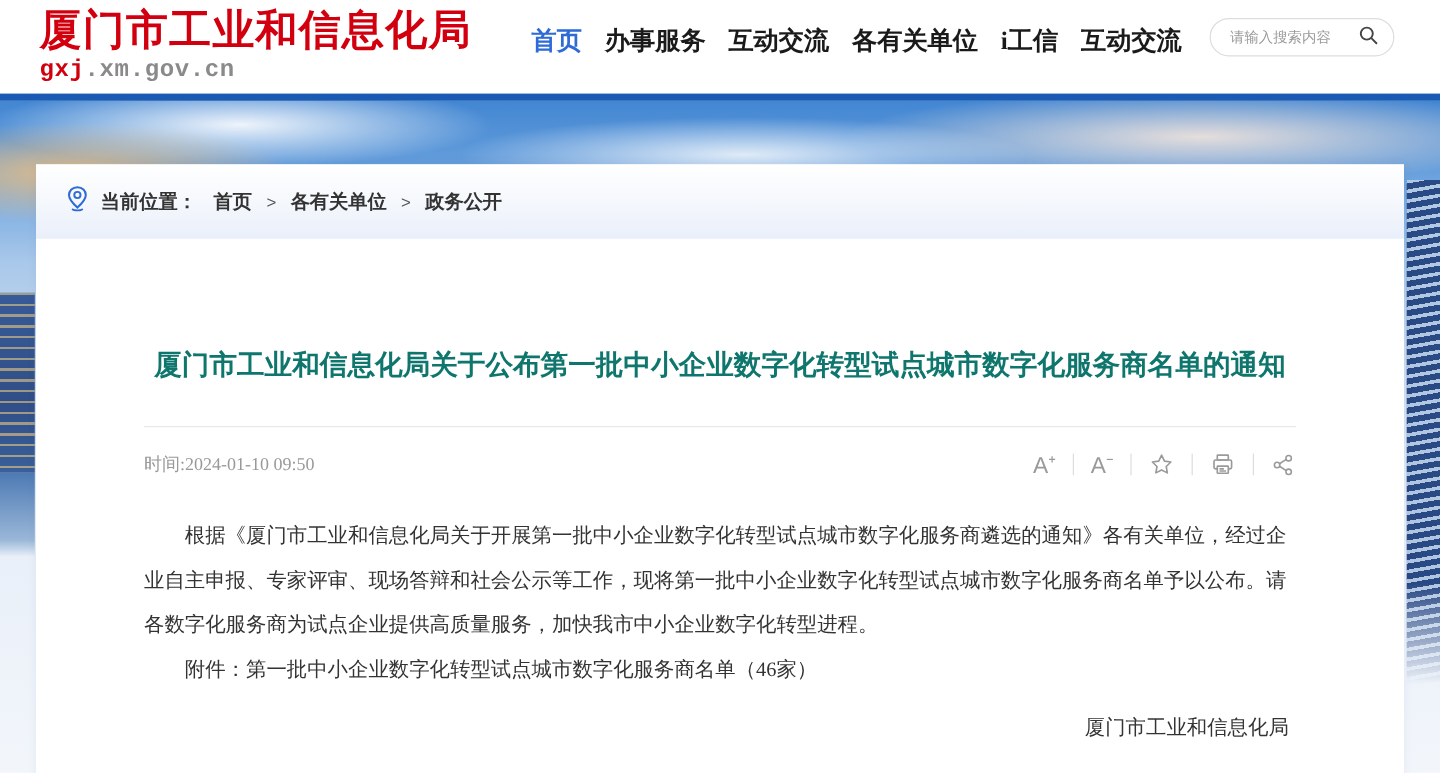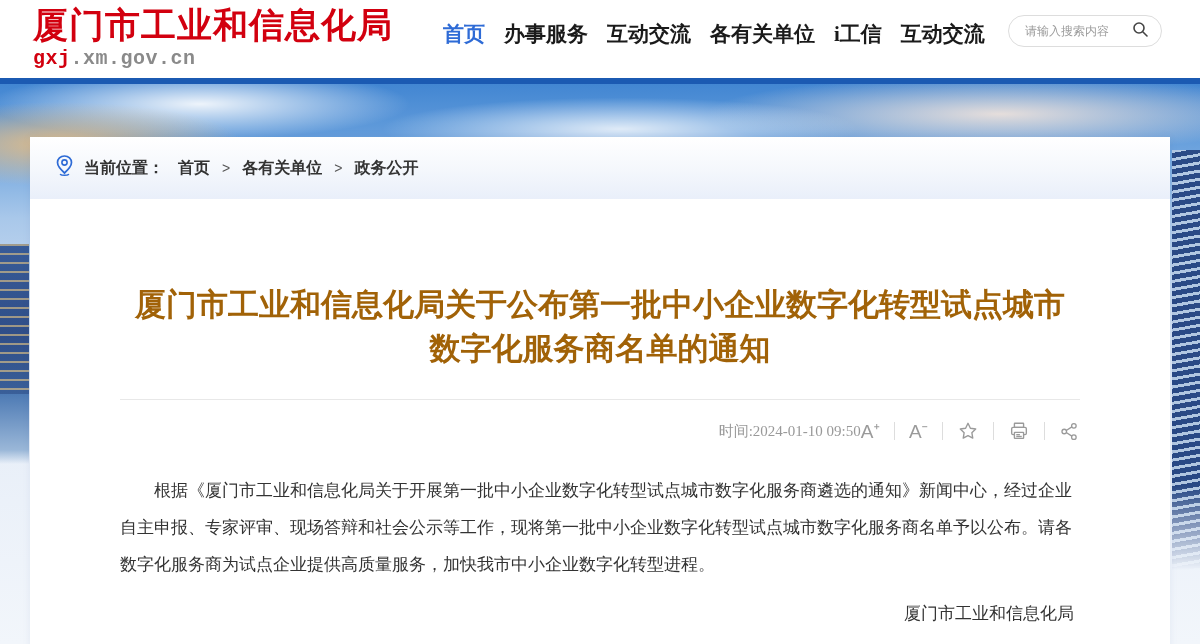--- a/index.html
+++ b/index.html
@@ -47,23 +47,23 @@
 
   
   .card { position:absolute; left:30px; top:137px; width:1140px; height:560px; background:#fff; z-index:4; box-shadow:0 0 8px rgba(60,90,140,.08); }
   .breadcrumb-bar { height:62px; display:flex; align-items:center; padding-left:25px;
     background:linear-gradient(180deg, #ffffff 0%, #f4f7fc 55%, #e9effa 100%); }
   .crumb-label { font-family:"Liberation Serif", serif; font-weight:bold; font-size:16px; color:#333; margin:0 14px 0 10px; }
   .crumb-link { font-family:"Liberation Serif", serif; font-weight:bold; font-size:16px; color:#333; cursor:pointer; }
   .crumb-sep { font-size:14px; color:#555; margin:0 12px; font-family:"Liberation Sans", sans-serif; }
 
   .article { padding:0 90px; }
-  .article-title { margin-top:84px; text-align:center; font-weight:bold; font-size:31px; line-height:44px; color:#a16207; font-family:"Liberation Serif", serif; }
+  .article-title { margin-top:84px; text-align:center; font-weight:bold; font-size:23px; line-height:44px; color:#0f766e; font-family:"Liberation Serif", serif; }
   .meta-divider { margin-top:28px; border-top:1px solid #e8e8e8; }
-  .meta-row { margin-top:18px; display:flex; align-items:center; justify-content:flex-end; }
+  .meta-row { margin-top:18px; display:flex; align-items:center; justify-content:space-between; }
   .meta-time { font-size:15px; color:#999; }
   .toolbar { display:flex; align-items:center; color:#9a9a9a; }
   .tool { display:flex; align-items:center; cursor:pointer; font-family:"Liberation Sans", sans-serif; font-size:19px; color:#9a9a9a; }
   .tool-sep { width:1px; height:18px; background:#ddd; margin:0 14px; }
   .tool svg { display:block; }
 
   .body-text { margin-top:28px; font-size:17px; color:#333; line-height:37px; }
   .body-text p.indent { text-indent:2em; }
   .attachment { margin-top:0; }
   .signature { margin-top:16px; float:right; text-align:center; padding-right:6px; }
@@ -164,20 +164,21 @@
                 <circle cx="17" cy="18.5" r="2.6"></circle>
                 <line x1="8.3" y1="10.8" x2="14.7" y2="6.7"></line>
                 <line x1="8.3" y1="13.2" x2="14.7" y2="17.3"></line>
               </svg>
           </span>
         </span>
       </div>
     </div>
 
     <div class="body-text">
-      <p class="indent">根据《厦门市工业和信息化局关于开展第一批中小企业数字化转型试点城市数字化服务商遴选的通知》新闻中心，经过企业自主申报、专家评审、现场答辩和社会公示等工作，现将第一批中小企业数字化转型试点城市数字化服务商名单予以公布。请各数字化服务商为试点企业提供高质量服务，加快我市中小企业数字化转型进程。</p>
+      <p class="indent">根据《厦门市工业和信息化局关于开展第一批中小企业数字化转型试点城市数字化服务商遴选的通知》各有关单位，经过企业自主申报、专家评审、现场答辩和社会公示等工作，现将第一批中小企业数字化转型试点城市数字化服务商名单予以公布。请各数字化服务商为试点企业提供高质量服务，加快我市中小企业数字化转型进程。</p>
+      <p class="indent attachment">附件：第一批中小企业数字化转型试点城市数字化服务商名单（46家）</p>
       <div class="signature">
         <div class="sig-org">厦门市工业和信息化局</div>
 
       </div>
     </div>
   </div>
 </div>
 
 </body></html>

